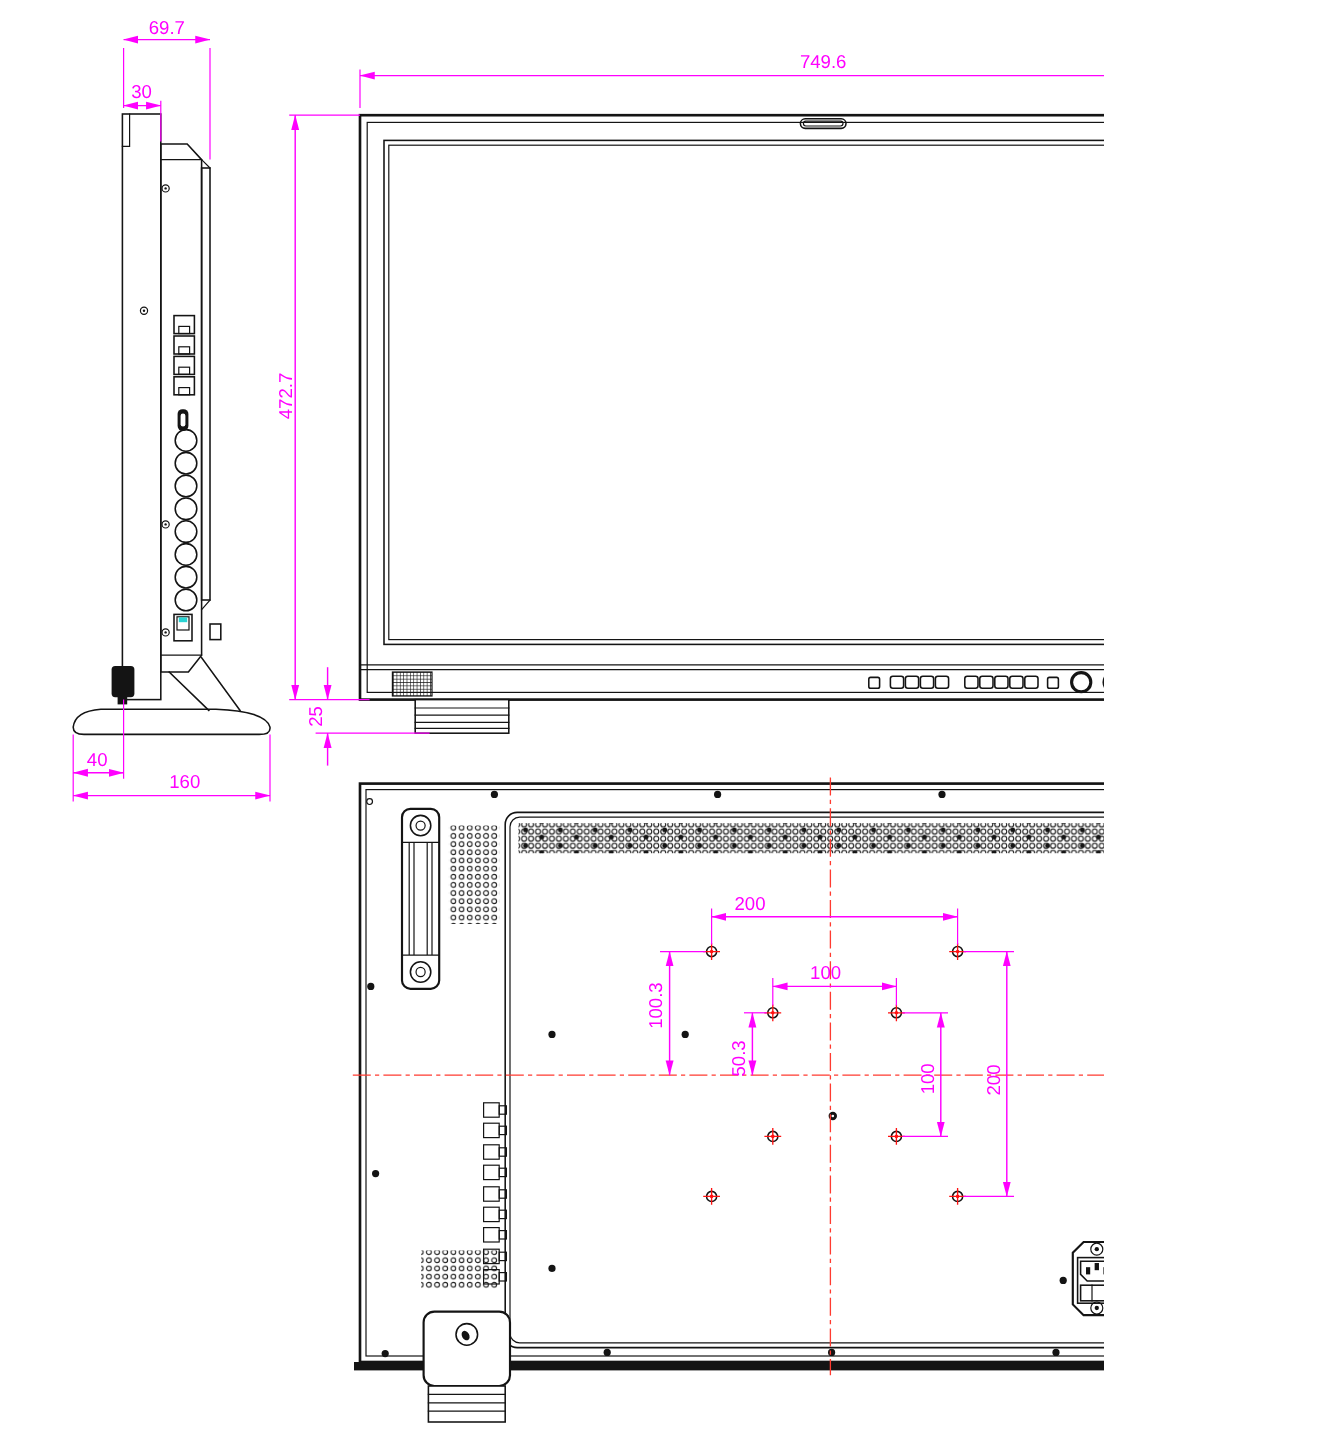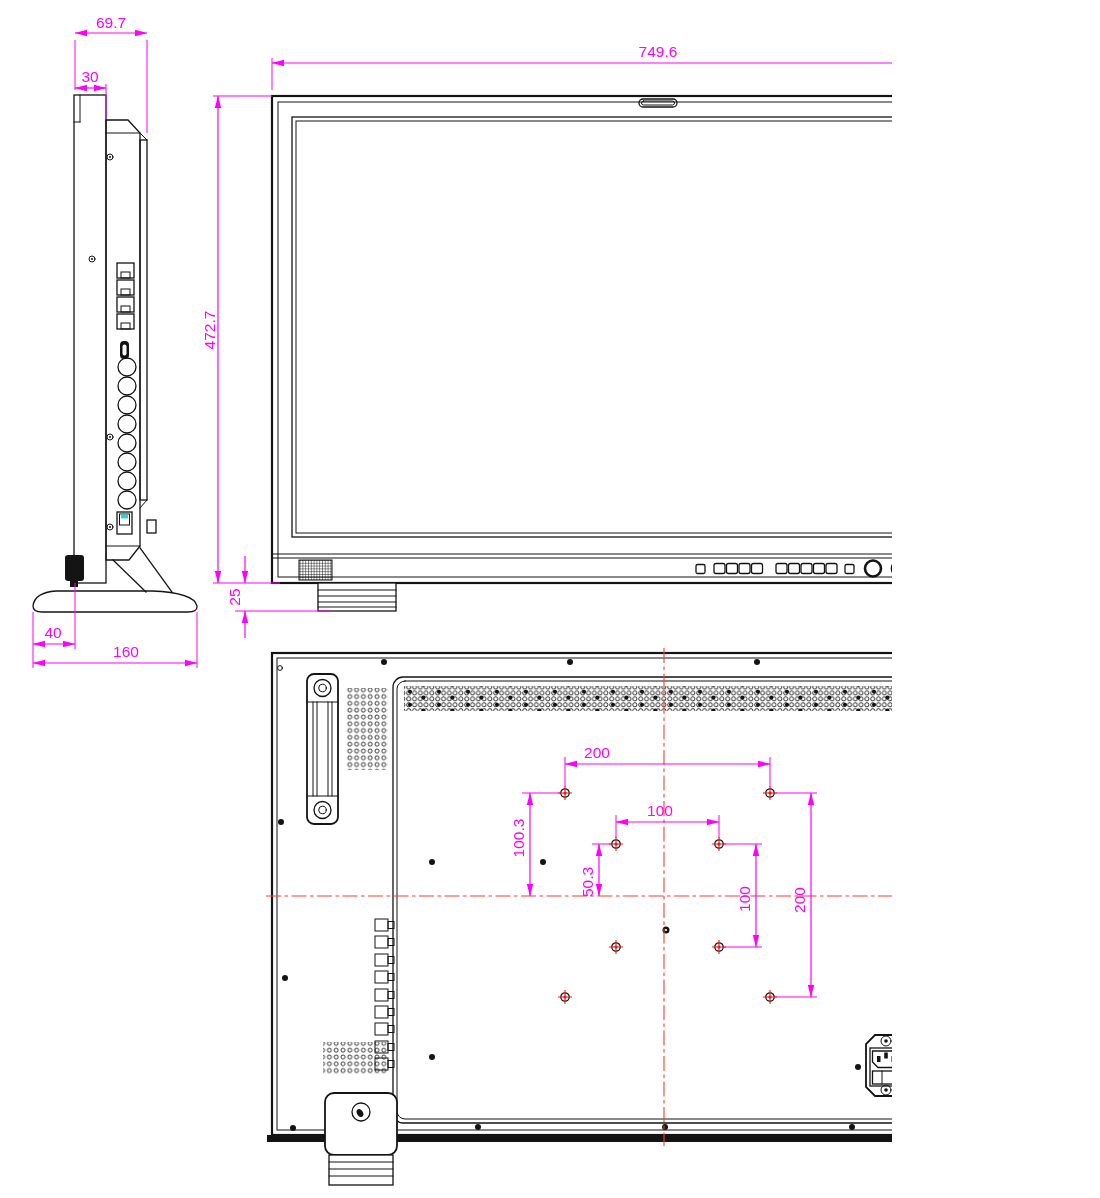--- a/index.html
+++ b/index.html
@@ -1,16 +1,16 @@
 <!DOCTYPE html>
 <html><head>
 <meta charset="utf-8">
 <style>
   html,body{margin:0;padding:0;background:#ffffff;}
-  .stage{width:892px;height:1198px;position:relative;background:#fff;overflow:hidden;}
+  .stage{width:892px;height:1198px;position:relative;background:#fff;overflow:hidden;padding-left:28px;}
   svg{display:block}
   .ln  {fill:none;stroke:#141414;stroke-width:1.3px;stroke-linecap:square;}
   .lnt {fill:none;stroke:#141414;stroke-width:1px;stroke-linecap:square;}
   .ln2 {fill:none;stroke:#141414;stroke-width:2.2px;stroke-linecap:square;}
   .blk {fill:#141414;stroke:none;}
   .whtln{fill:#ffffff;stroke:#141414;stroke-width:1.3px;}
   .whtln2{fill:#ffffff;stroke:#141414;stroke-width:1.8px;}
   .dim {fill:none;stroke:#ff00ff;stroke-width:1.2px;}
   .dime{fill:none;stroke:#ff00ff;stroke-width:1px;}
   .dimtxt{fill:#ff00ff;font-family:"Liberation Sans",sans-serif;font-size:15.5px;text-anchor:middle;}

